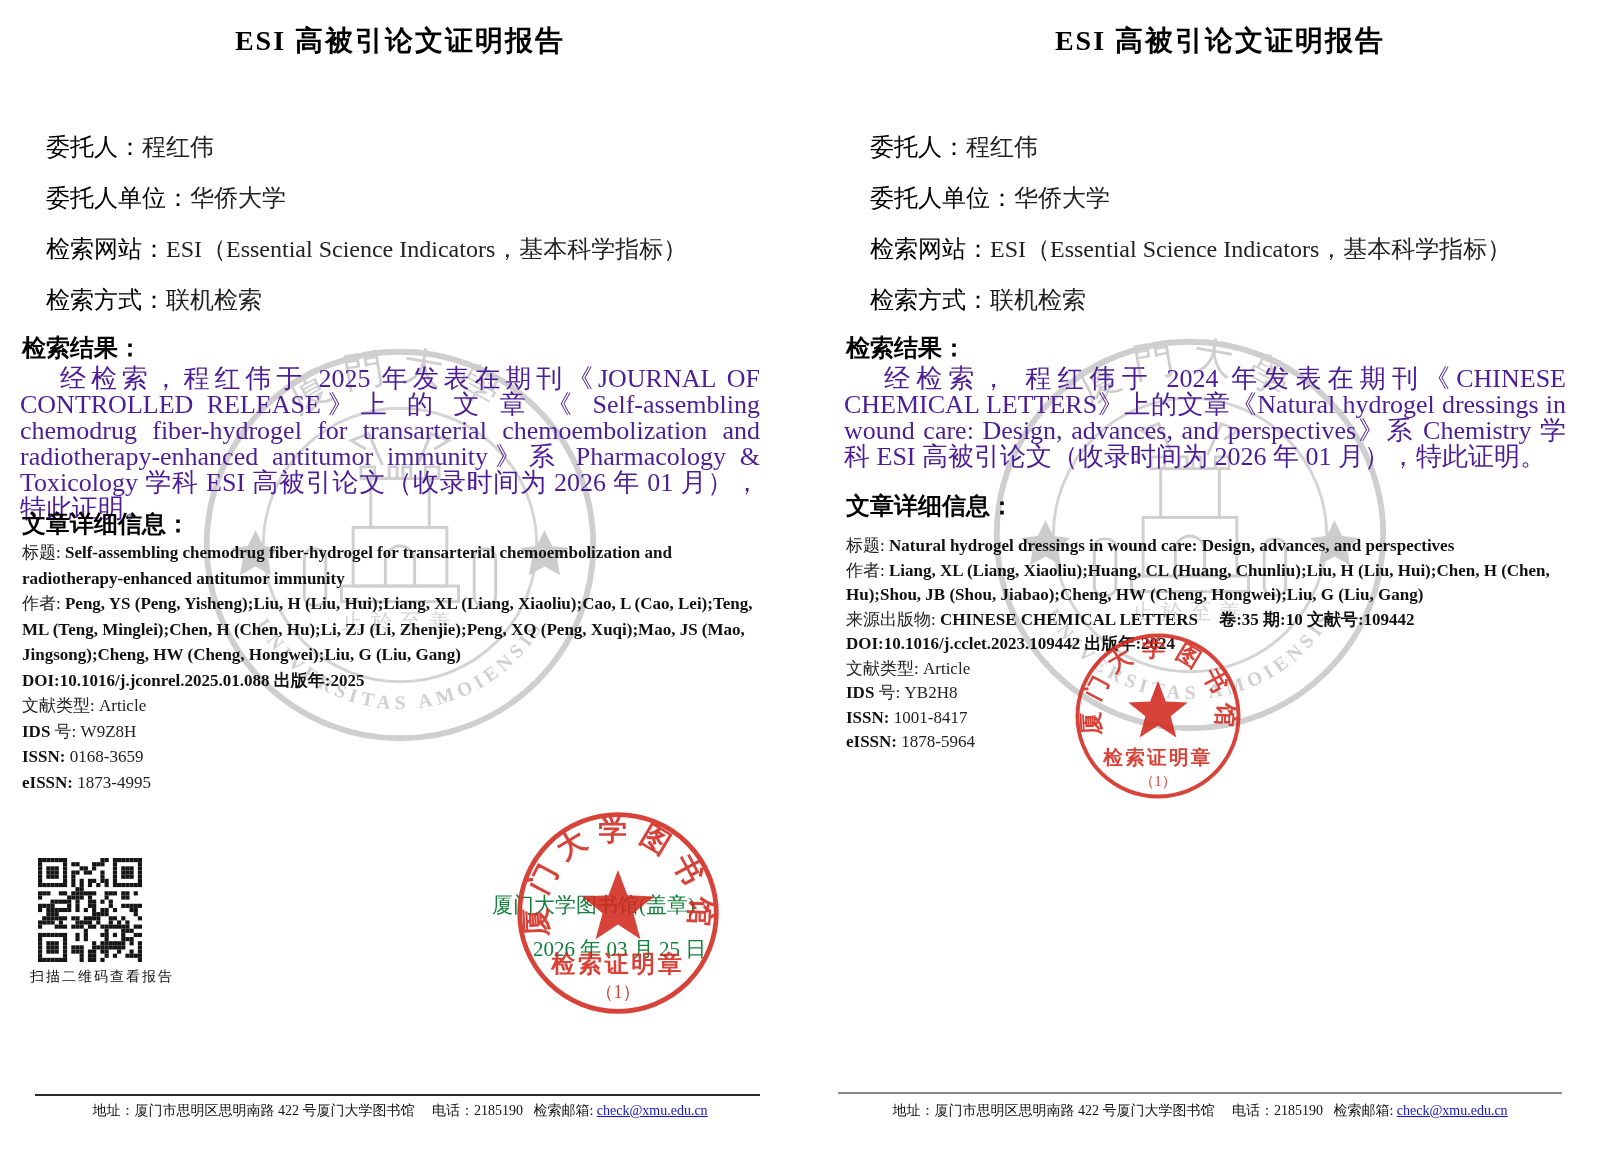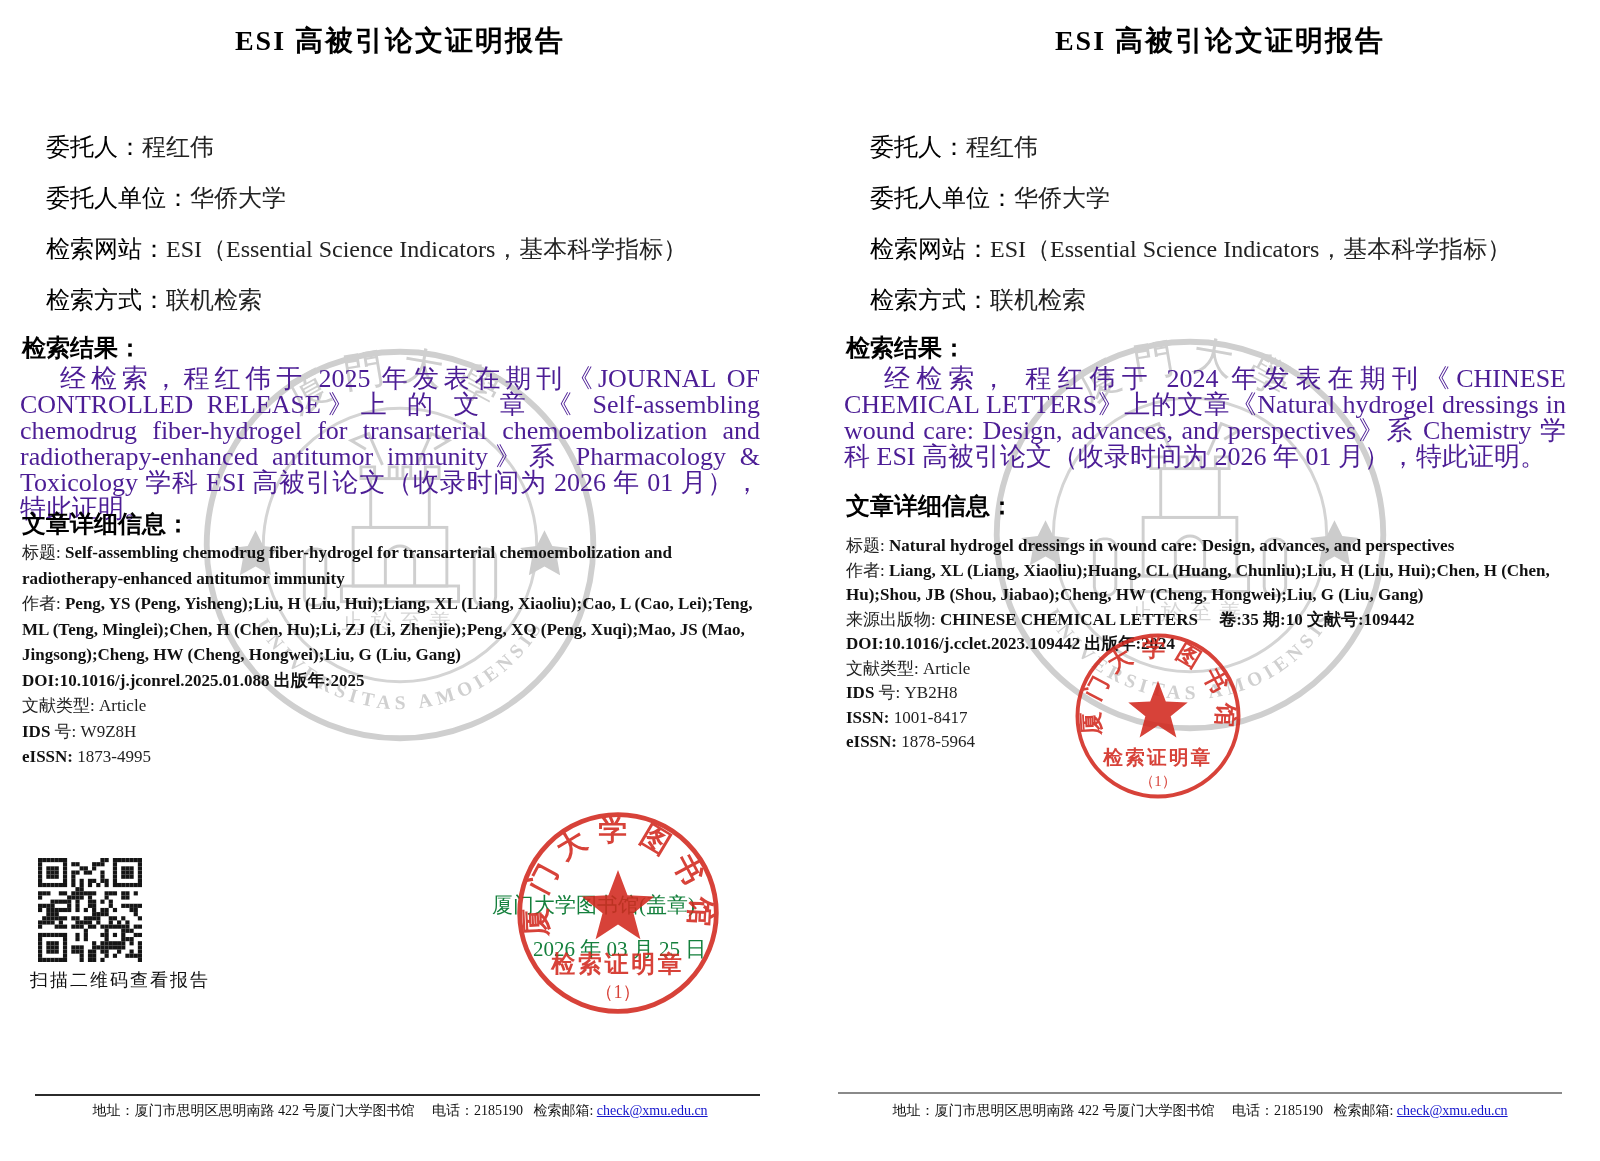--- a/index.html
+++ b/index.html
@@ -36,21 +36,21 @@
 
   .details-block{position:absolute;}
   #page-left .details-block{top:540px;left:22px;width:745px;}
   #page-right .details-block{top:534px;left:46px;width:705px;}
   .detail-line{font-size:17px;color:#222;}
   #page-left .detail-line{line-height:25.5px;}
   #page-right .detail-line{line-height:24.5px;}
   .bseg{font-weight:bold;color:#111;}
 
   .qr-wrap{position:absolute;left:38px;top:858px;width:104px;height:104px;}
-  .qr-caption{position:absolute;left:30px;top:968px;font-size:18px;color:#111;
+  .qr-caption{position:absolute;left:30px;top:968px;font-size:14px;color:#111;
         letter-spacing:2px;}
 
   .stamp{position:absolute;opacity:0.88;z-index:3;}
   #stamp-left{left:513px;top:808px;width:210px;height:210px;}
   #stamp-right{left:272px;top:630px;width:172px;height:172px;}
 
   .overlay-line{position:absolute;z-index:4;font-size:21px;color:#15803d;white-space:nowrap;}
   #overlay-seal-label{left:492px;top:891px;}
   #overlay-date{left:533px;top:935px;}
 
@@ -129,20 +129,21 @@
       <div class="result-heading">检索结果：</div>
       <div class="result-para">经检索，程红伟于 2025 年发表在期刊《JOURNAL OF CONTROLLED RELEASE》上 的 文 章 《 Self-assembling chemodrug fiber-hydrogel for transarterial chemoembolization and radiotherapy-enhanced antitumor immunity》系 Pharmacology &amp; Toxicology 学科 ESI 高被引论文（收录时间为 2026 年 01 月），特此证明。</div>
 
       <div class="details-heading">文章详细信息：</div>
       <div class="details-block">
         <div class="detail-line"><span>标题: </span><span class="bseg">Self-assembling chemodrug fiber-hydrogel for transarterial chemoembolization and radiotherapy-enhanced antitumor immunity</span></div>
         <div class="detail-line"><span>作者: </span><span class="bseg">Peng, YS (Peng, Yisheng);Liu, H (Liu, Hui);Liang, XL (Liang, Xiaoliu);Cao, L (Cao, Lei);Teng, ML (Teng, Minglei);Chen, H (Chen, Hu);Li, ZJ (Li, Zhenjie);Peng, XQ (Peng, Xuqi);Mao, JS (Mao, Jingsong);Cheng, HW (Cheng, Hongwei);Liu, G (Liu, Gang)</span></div>
         <div class="detail-line"><span class="bseg">DOI:10.1016/j.jconrel.2025.01.088  出版年:2025</span></div>
         <div class="detail-line"><span>文献类型: </span><span>Article</span></div>
         <div class="detail-line"><span class="bseg">IDS</span><span>  号: </span><span>W9Z8H</span></div>
+        <div class="detail-line"><span class="bseg">ISSN: </span><span>0168-3659</span></div>
         <div class="detail-line"><span class="bseg">eISSN: </span><span>1873-4995</span></div>
       </div>
 
       <div class="qr-wrap" id="qr-left"><svg width="104" height="104" viewBox="0 0 104 104" xmlns="http://www.w3.org/2000/svg">
             <rect width="104" height="104" fill="#ffffff"></rect>
             <rect x="0.00" y="0.00" width="4.16" height="4.16" fill="#151515"></rect>
             <rect x="4.16" y="0.00" width="4.16" height="4.16" fill="#151515"></rect>
             <rect x="8.32" y="0.00" width="4.16" height="4.16" fill="#151515"></rect>
             <rect x="12.48" y="0.00" width="4.16" height="4.16" fill="#151515"></rect>
             <rect x="16.64" y="0.00" width="4.16" height="4.16" fill="#151515"></rect>

